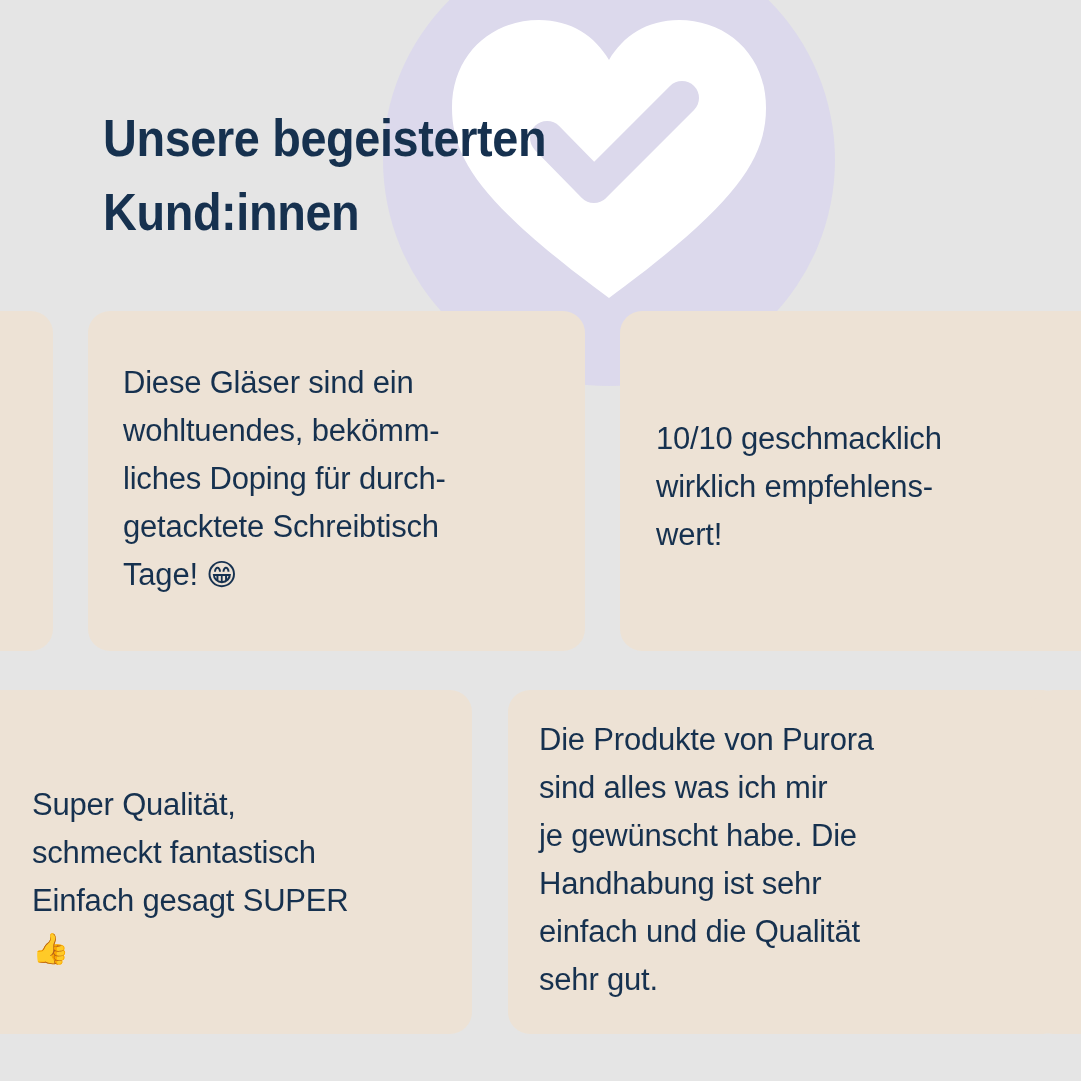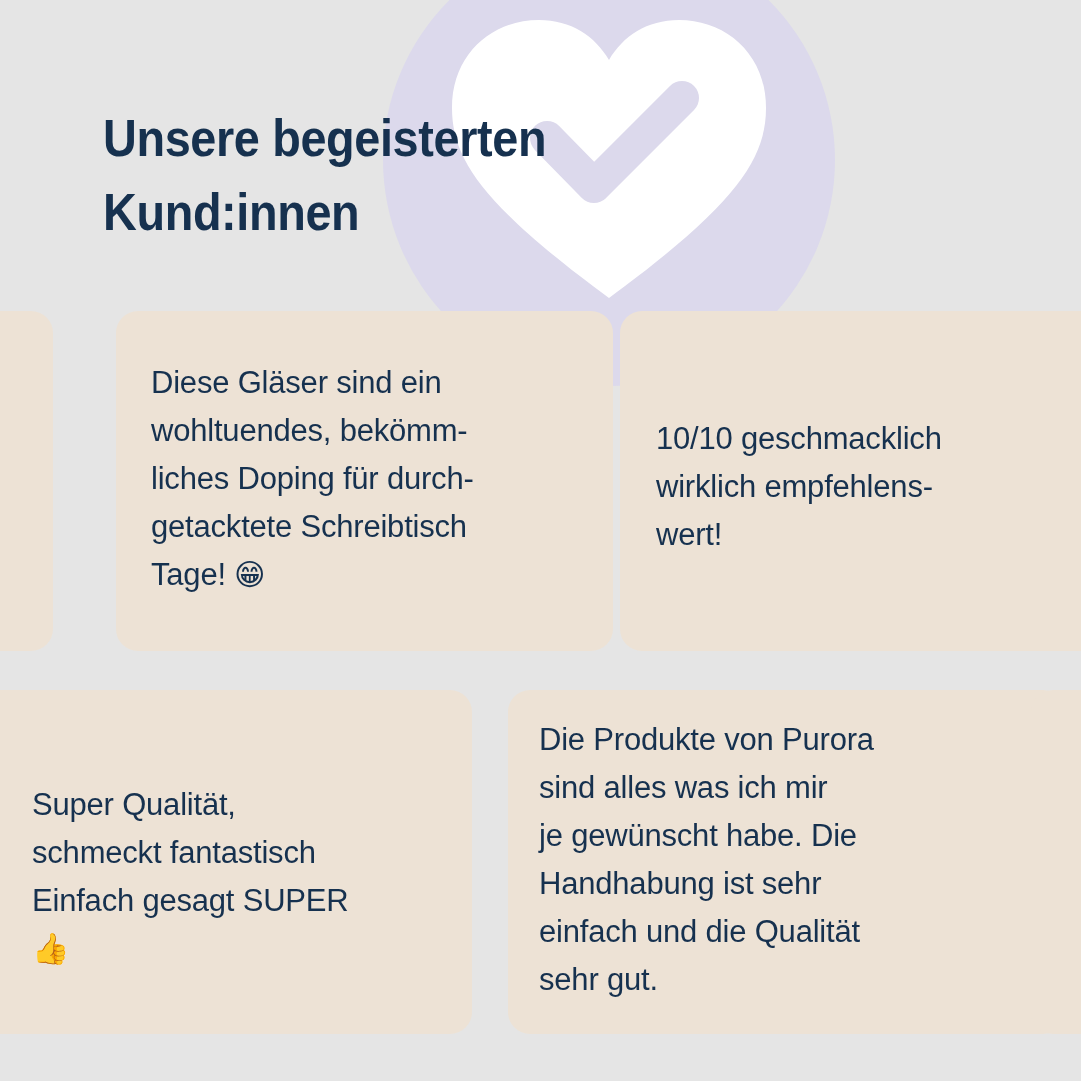--- a/index.html
+++ b/index.html
@@ -85,21 +85,20 @@
     top: 311px;
     width: 115px;
     height: 340px;
   }
   #card-glaeser {
     left: 88px;
     top: 311px;
     width: 497px;
     height: 340px;
     padding: 48px 44px 0 35px;
-    margin-left: 28px;
   }
   #card-geschmacklich {
     left: 620px;
     top: 311px;
     width: 520px;
     height: 340px;
     padding: 104px 30px 0 36px;
   }
   #card-qualitaet {
     left: -64px;

